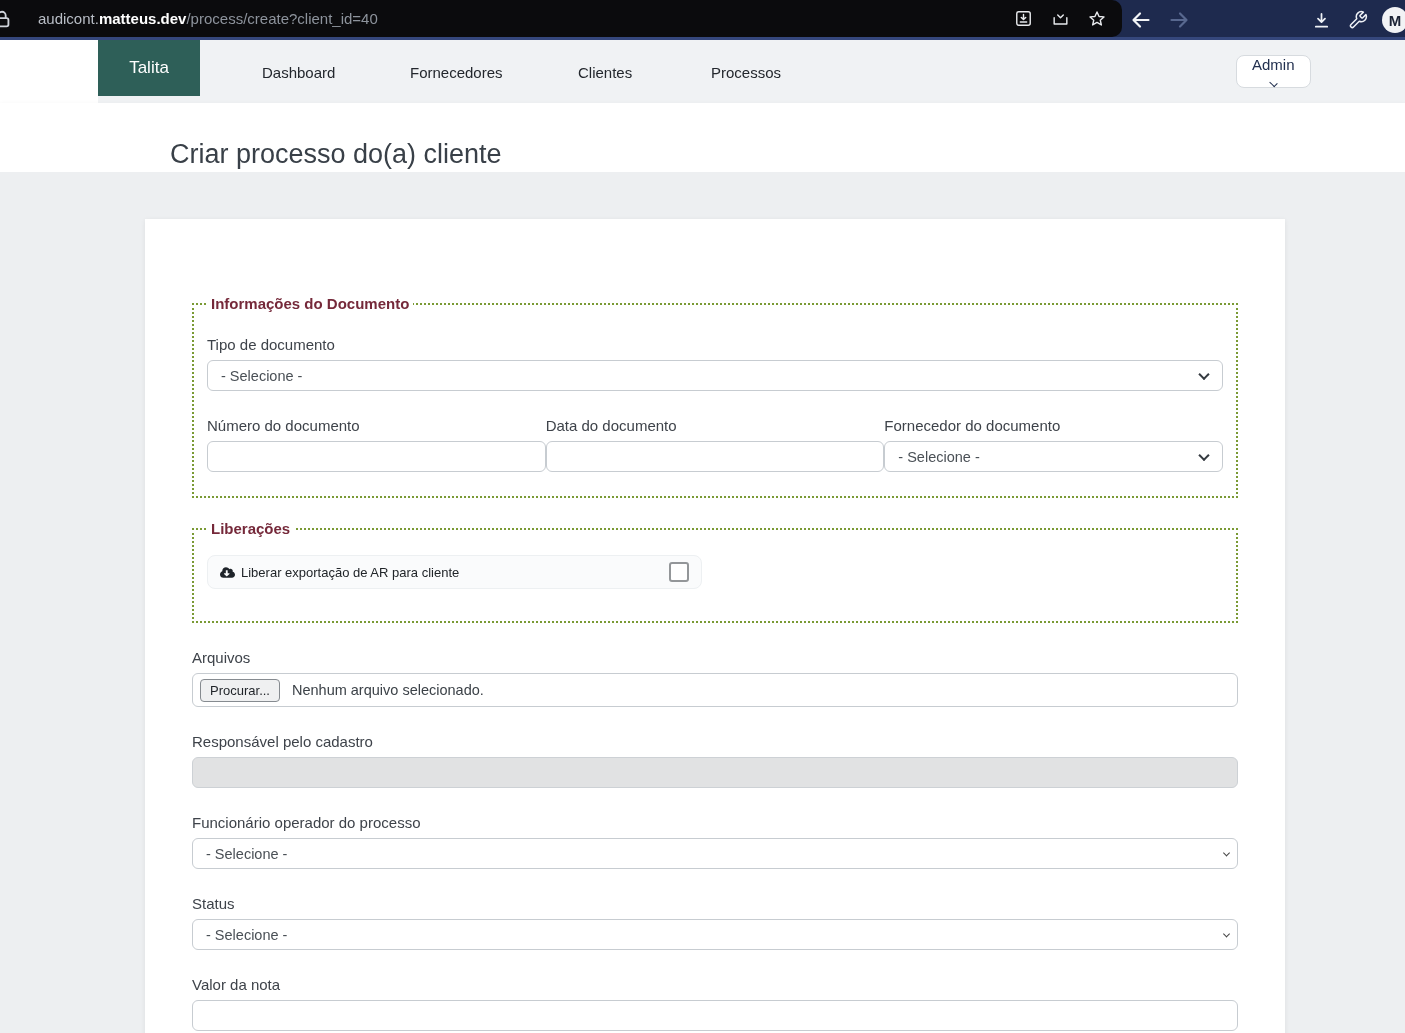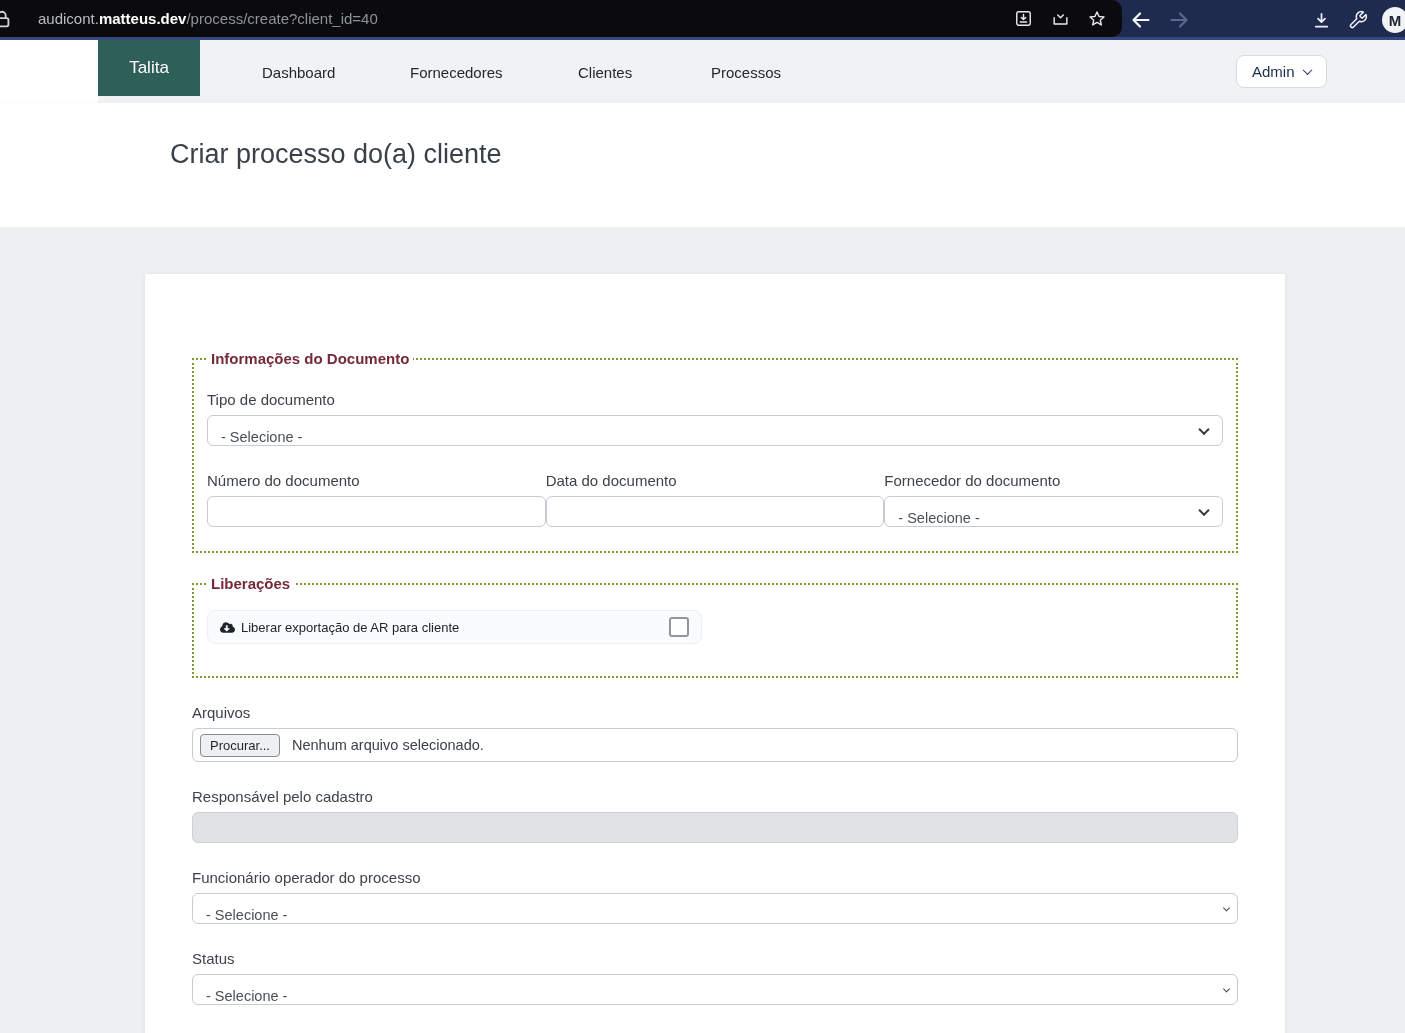--- a/index.html
+++ b/index.html
@@ -27,43 +27,43 @@
   
   .appbar { position:relative; height:63px; background:#ffffff; }
   .appbar-fill { position:absolute; left:98px; right:0; top:0; bottom:0; background:#f0f2f4; }
   .brand { position:absolute; left:98px; top:0; width:102px; height:56px; background:#2e5f58;
            color:#fff; display:flex; align-items:center; justify-content:center; font-size:17px; }
   .navlink { position:absolute; top:50%; transform:translateY(-50%); font-size:15px; color:#23272d;
              font-weight:500; cursor:pointer; }
   .nl-0 { left:262px; } .nl-1 { left:410px; } .nl-2 { left:578px; } .nl-3 { left:711px; }
   .admin-btn { position:absolute; left:1236px; top:15px; height:33px; padding:0 15px; background:#fff;
                border:1px solid #d7dbdf; border-radius:8px; display:flex; align-items:center; gap:9px;
-               font-size:15px; color:#22304f; cursor:pointer; }
+               font-size:15px; color:#22304f; cursor:pointer;flex-direction:column; }
   .chev { width:7px; height:7px; border-right:1.8px solid #22304f; border-bottom:1.8px solid #22304f;
           transform:rotate(45deg) translate(-1px,-1px); }
 
   
-  .pageheader { position:relative; height:124px; background:#ffffff; box-shadow:0 2px 6px rgba(0,0,0,.07); }
+  .pageheader { position:relative; height:69px; background:#ffffff; box-shadow:0 2px 6px rgba(0,0,0,.07); }
   .pagetitle { position:absolute; left:170px; top:36px; font-size:27px; color:#394048; font-weight:400; }
 
   
   .content { position:relative; height:833px; background:#edeff1; }
   .card { position:absolute; left:145px; top:47px; width:1140px; height:900px; background:#ffffff;
           box-shadow:0 1px 5px rgba(0,0,0,.07); padding:48px 47px 40px 47px; }
 
   fieldset { border:2px dotted #7a9a35; padding:6px 13px 24px 13px;margin-top:28px; }
   legend { color:#75293a; font-weight:700; font-size:15px; padding:0 4px; margin-left:0; }
   .fs2 { margin-top:22px; padding-bottom:32px; }
 
   .flabel { display:block; font-size:15px; color:#3e434a; margin-bottom:7px; }
   .mt1 { margin-top:18px; } .row2 { margin-top:26px; }
   .grid3 { display:grid; grid-template-columns:1fr 1fr 1fr; }
 
   .selectbox { position:relative; height:31px; border:1px solid #c7ccd1; border-radius:6px; background:#fff;
-               display:flex; align-items:flex-end; padding:0 30px 0 13px; font-size:14.5px; color:#4a5056; cursor:pointer; }
+               display:flex; align-items:center; padding:0 30px 0 13px; font-size:14.5px; color:#4a5056; cursor:pointer; }
   .selectbox .chevd { position:absolute; right:14px; top:50%; width:8px; height:8px;
                border-right:2px solid #343a40; border-bottom:2px solid #343a40;
                transform:translateY(-70%) rotate(45deg); }
   .selectbox .chevs { position:absolute; right:8px; top:50%; width:5px; height:5px;
                border-right:1.4px solid #444; border-bottom:1.4px solid #444;
                transform:translateY(-70%) rotate(45deg); }
   .textinput { width:100%; height:31px; border:1px solid #c7ccd1; border-radius:6px; background:#fff;
                font-size:14.5px; color:#212529; padding:0 12px; font-family:"Liberation Sans", sans-serif; }
   .textinput:disabled { background:#e1e2e3; border-color:#cdd1d5; }
 

